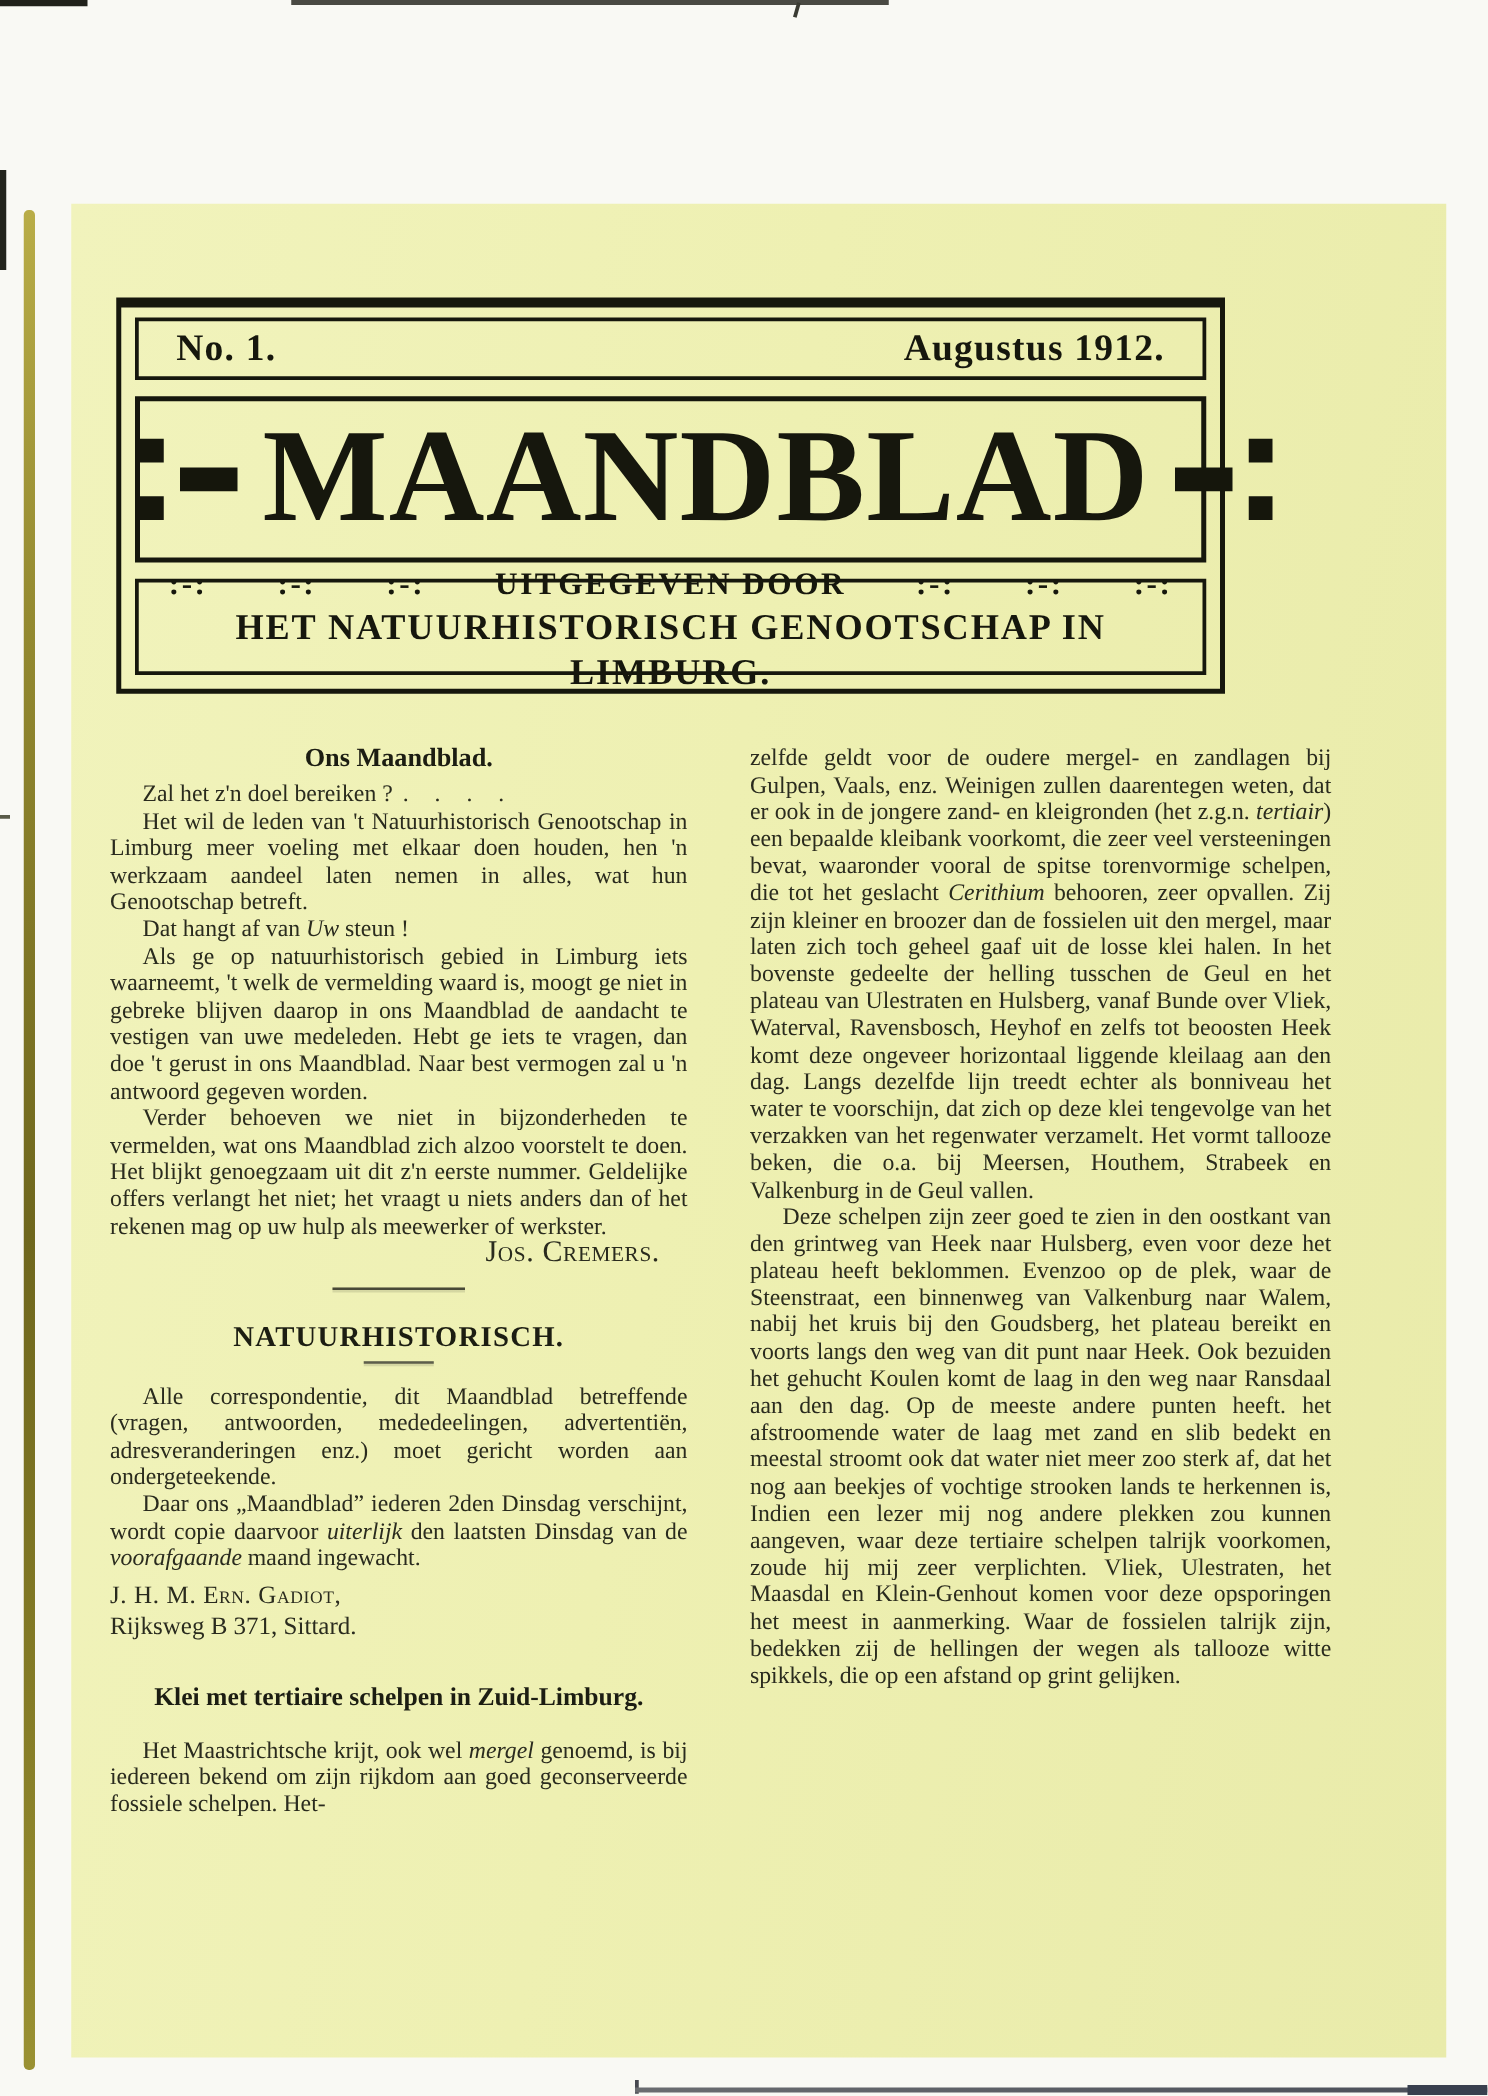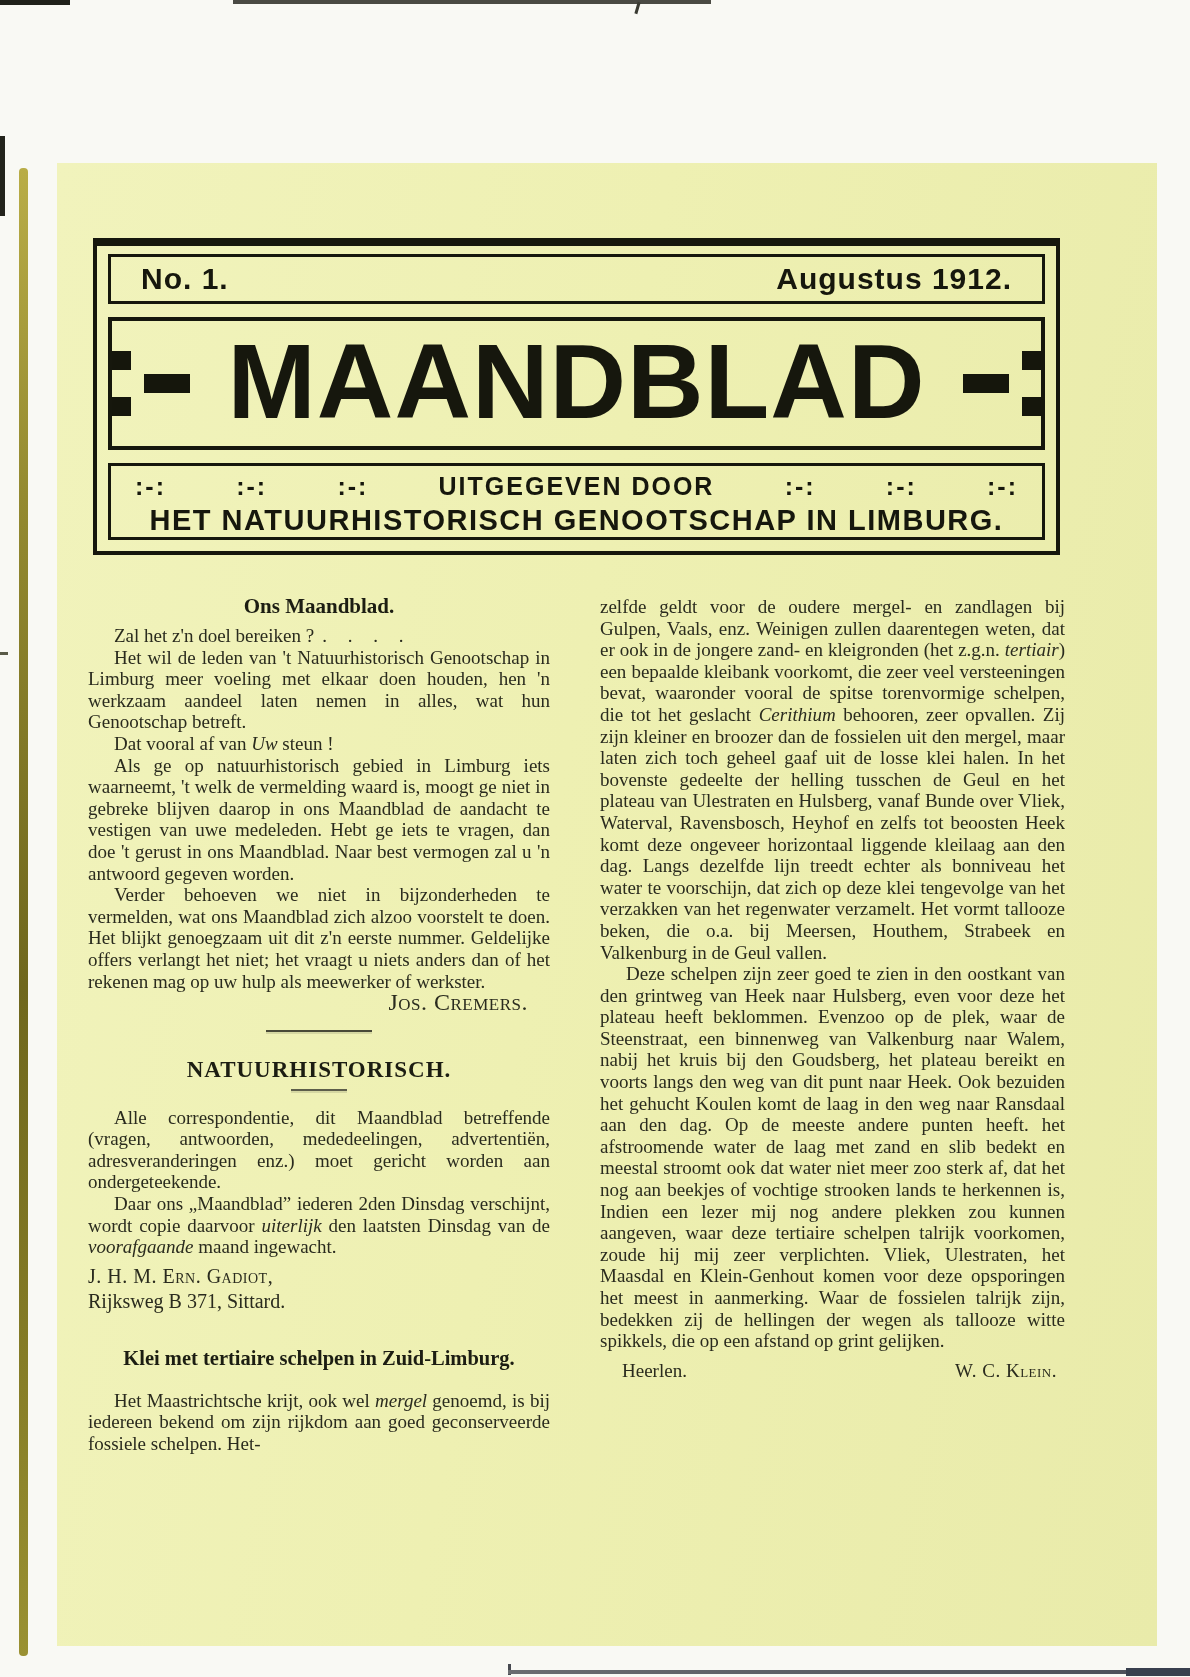--- a/index.html
+++ b/index.html
@@ -29,26 +29,26 @@
   #art-bottom-block{left:1126px;top:1668px;width:64px;height:8px;background:#39404e;}
 
   
   .page{
     position:absolute;left:57px;top:163px;width:1100px;height:1483px;
     background:linear-gradient(100deg,#f1f3bc 0%,#eef0b2 45%,#e9ebaa 100%);
   }
 
   
   .masthead-frame{
-    position:absolute;left:36px;top:75px;width:967px;height:317px;
+    position:absolute;left:36px;top:75px;width:887px;height:317px;
     box-sizing:border-box;
     border-style:solid;border-color:#16170d;
     border-width:8px 4px 4px 4px;
     padding:8px 11px;
-    font-family:Liberation Sans, sans-serif;
+    font-family:Liberation Serif, serif;
     color:#16170d;
   }
   .mast-box{box-sizing:border-box;border:3px solid #16170d;}
   .mast-box1{
     height:50px;display:flex;align-items:center;justify-content:space-between;
     padding:0 30px;font-size:30px;font-weight:bold;letter-spacing:1px;
   }
   .mast-box2{
     height:133px;margin-top:13px;border-width:4px;
     display:flex;align-items:center;justify-content:space-between;gap:20px;
@@ -152,21 +152,21 @@
         <span>:-:</span>
       </div>
       <div class="mast-box3-row2">HET NATUURHISTORISCH GENOOTSCHAP IN LIMBURG.</div>
     </div>
   </div>
 
   <div class="col" id="col-left">
     <h3 class="article-heading">Ons Maandblad.</h3>
     <p class="ind"><span>Zal het z'n doel bereiken ?</span><span class="dots">. . . .</span></p>
     <p class="ind">Het wil de leden van 't Natuurhistorisch Genootschap in Limburg meer voeling met elkaar doen houden, hen 'n werkzaam aandeel laten nemen in alles, wat hun Genootschap betreft.</p>
-    <p class="ind"><span>Dat vooral af van </span><i>Uw</i><span> steun !</span></p>
+    <p class="ind"><span>Dat hangt af van </span><i>Uw</i><span> steun !</span></p>
     <p class="ind">Als ge op natuurhistorisch gebied in Limburg iets waarneemt, 't welk de vermelding waard is, moogt ge niet in gebreke blijven daarop in ons Maandblad de aandacht te vestigen van uwe medeleden. Hebt ge iets te vragen, dan doe 't gerust in ons Maandblad. Naar best vermogen zal u 'n antwoord gegeven worden.</p>
     <p class="ind">Verder behoeven we niet in bijzonderheden te vermelden, wat ons Maandblad zich alzoo voorstelt te doen. Het blijkt genoegzaam uit dit z'n eerste nummer. Geldelijke offers verlangt het niet; het vraagt u niets anders dan of het rekenen mag op uw hulp als meewerker of werkster.</p>
     <p class="sig-right sc">Jos. Cremers.</p>
 
     <div class="divider"></div>
 
     <h3 class="article-heading caps">NATUURHISTORISCH.</h3>
     <div class="divider small"></div>
     <p class="ind">Alle correspondentie, dit Maandblad betreffende (vragen, antwoorden, mededeelingen, advertentiën, adresveranderingen enz.) moet gericht worden aan ondergeteekende.</p>
     <p class="ind"><span>Daar ons „Maandblad” iederen 2den Dinsdag verschijnt, wordt copie daarvoor </span><i>uiterlijk</i><span> den laatsten Dinsdag van de </span><i>voorafgaande</i><span> maand ingewacht.</span></p>
@@ -175,19 +175,15 @@
       <div>Rijksweg B 371, Sittard.</div>
     </div>
 
     <h3 class="section-heading">Klei met tertiaire schelpen in Zuid-Limburg.</h3>
     <p class="ind"><span>Het Maastrichtsche krijt, ook wel </span><i>mergel</i><span> genoemd, is bij iedereen bekend om zijn rijkdom aan goed geconserveerde fossiele schelpen. Het-</span></p>
   </div>
 
   <div class="col" id="col-right">
     <p><span>zelfde geldt voor de oudere mergel- en zandlagen bij Gulpen, Vaals, enz.  Weinigen zullen daarentegen weten, dat er ook in de jongere zand- en kleigronden (het z.g.n. </span><i>tertiair</i><span>) een bepaalde kleibank voorkomt, die zeer veel versteeningen bevat, waaronder vooral de spitse torenvormige schelpen, die tot het geslacht </span><i>Cerithium</i><span> behooren, zeer opvallen. Zij zijn kleiner en broozer dan de fossielen uit den mergel, maar laten zich toch geheel gaaf uit de losse klei halen. In het bovenste gedeelte der helling tusschen de Geul en het plateau van Ulestraten en Hulsberg, vanaf Bunde over Vliek, Waterval, Ravensbosch, Heyhof en zelfs tot beoosten Heek komt deze ongeveer horizontaal liggende kleilaag aan den dag. Langs dezelfde lijn treedt echter als bonniveau het water te voorschijn, dat zich op deze klei tengevolge van het verzakken van het regenwater verzamelt. Het vormt tallooze beken, die o.a. bij Meersen, Houthem, Strabeek en Valkenburg in de Geul vallen.</span></p>
     <p class="ind">Deze schelpen zijn zeer goed te zien in den oostkant van den grintweg van Heek naar Hulsberg, even voor deze het plateau heeft beklommen. Evenzoo op de plek, waar de Steenstraat, een binnenweg van Valkenburg naar Walem, nabij het kruis bij den Goudsberg, het plateau bereikt en voorts langs den weg van dit punt naar Heek. Ook bezuiden het gehucht Koulen komt de laag in den weg naar Ransdaal aan den dag. Op de meeste andere punten heeft. het afstroomende water de laag met zand en slib bedekt en meestal stroomt ook dat water niet meer zoo sterk af, dat het nog aan beekjes of vochtige strooken lands te herkennen is, Indien een lezer mij nog andere plekken zou kunnen aangeven, waar deze tertiaire schelpen talrijk voorkomen, zoude hij mij zeer verplichten. Vliek, Ulestraten, het Maasdal en Klein-Genhout komen voor deze opsporingen het meest in aanmerking. Waar de fossielen talrijk zijn, bedekken zij de hellingen der wegen als tallooze witte spikkels, die op een afstand op grint gelijken.</p>
-    <div class="footer-row">
-      <span>Heerlen.</span>
-      <span class="sc">W. C. Klein.</span>
-    </div>
   </div>
 
 </div>
 
 </body></html>

